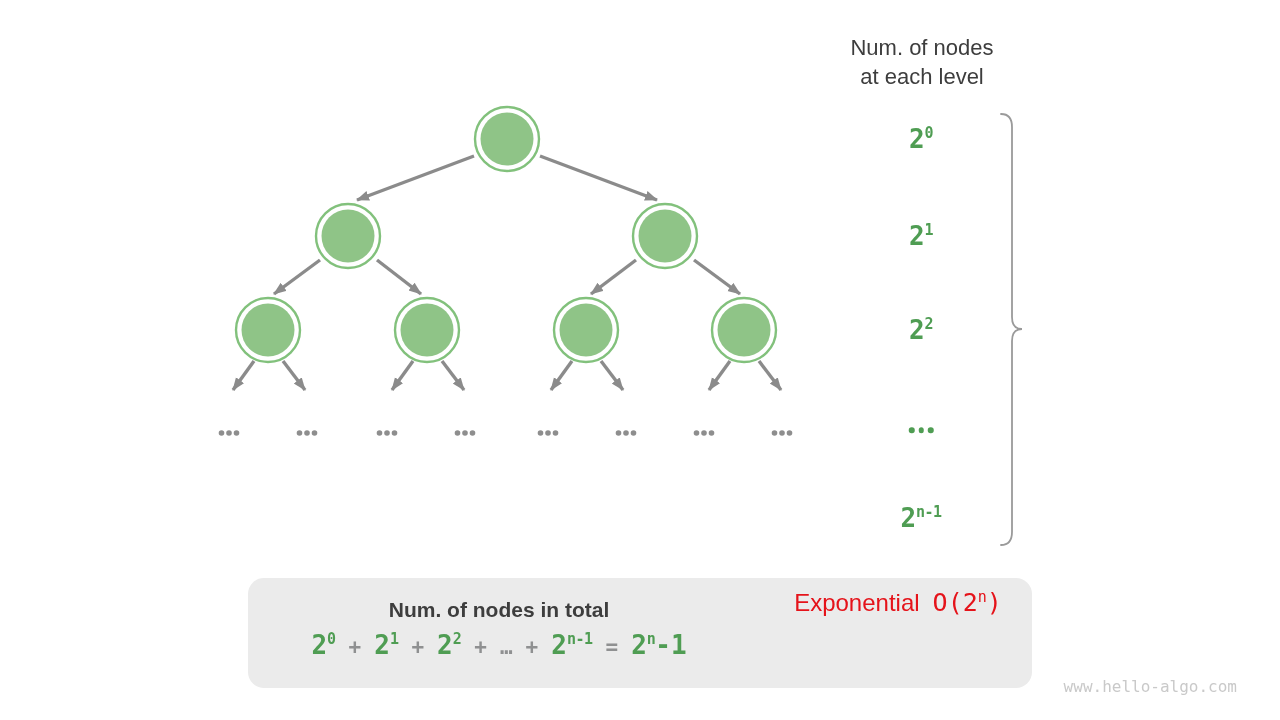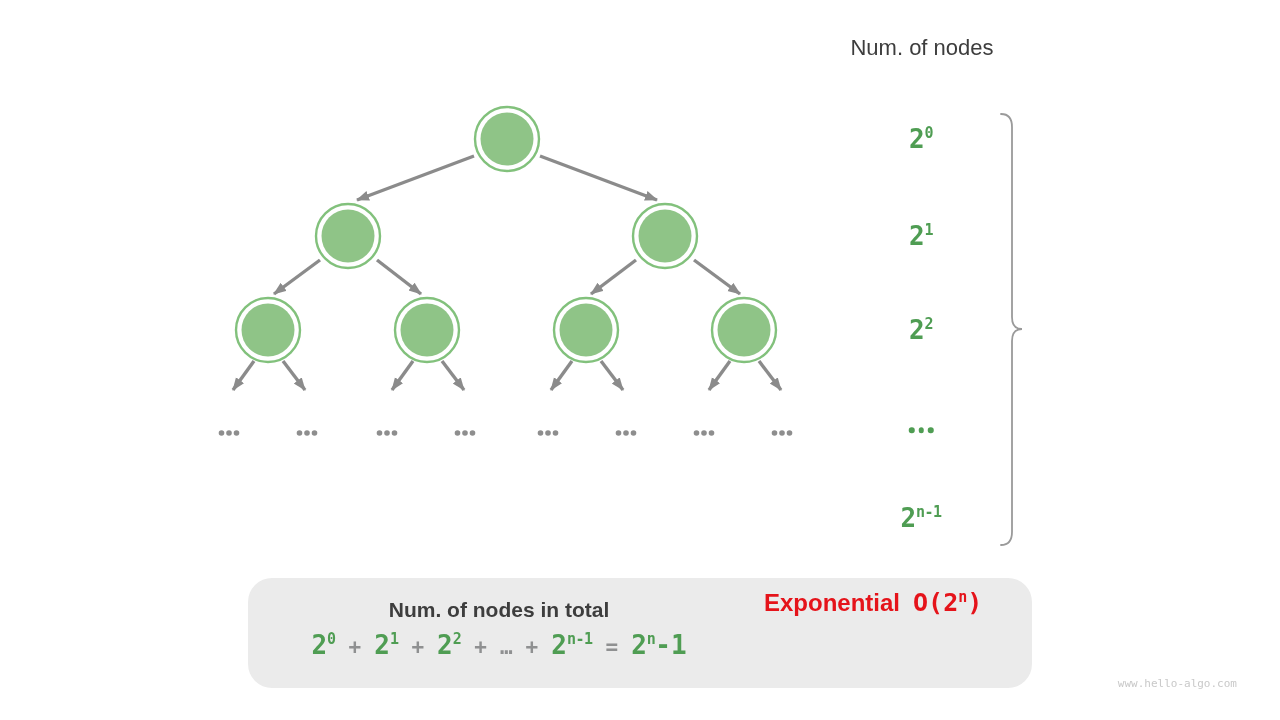--- a/index.html
+++ b/index.html
@@ -27,45 +27,45 @@
     position:absolute;left:1038px;top:316px;font-size:22px;color:var(--dark-text);
     white-space:nowrap;line-height:28px;
   }
   .brace-note .n{
     font-family:"DejaVu Sans Mono",monospace;font-weight:bold;font-size:23px;
     color:var(--green-text);margin-right:11px;
   }
 
   .summary-box{
     position:absolute;left:248px;top:578px;width:784px;height:110px;
-    background:var(--box-bg);border-radius:24px;
+    background:var(--box-bg);border-radius:16px;
   }
   .box-left{position:absolute;left:16px;top:0;width:470px;}
   .box-right{position:absolute;left:516px;top:0;width:268px;}
   .box-title{
     margin-top:20px;text-align:center;font-weight:bold;font-size:21px;
     color:var(--dark-text);
   }
   .formula{
     margin-top:8px;display:flex;justify-content:center;align-items:baseline;gap:13px;
     font-family:"DejaVu Sans Mono",monospace;font-weight:bold;font-size:26px;white-space:nowrap;
   }
   .formula .seg sup{font-size:15px;vertical-align:super;letter-spacing:-0.5px;}
   .seg.green{color:var(--green-text);}
   .seg.gray{color:var(--operator-gray);font-size:21px;}
   .complexity{
-    margin-top:10px;font-weight:bold;font-size:24px;
+    margin-top:10px;text-align:center;font-weight:normal;font-size:24px;
     color:var(--red-text);white-space:nowrap;
   }
   .complexity .big-o{font-family:"DejaVu Sans Mono",monospace;margin-left:13px;font-size:25px;}
   .complexity .big-o sup{font-size:15px;vertical-align:super;}
 
   .watermark{
     position:absolute;right:43px;top:677px;
-    font-family:"DejaVu Sans Mono",monospace;font-size:11px;color:var(--watermark-gray);
+    font-family:"DejaVu Sans Mono",monospace;font-size:16px;color:var(--watermark-gray);
   }
 </style>
 </head>
 <body>
 
 <div class="canvas">
 
   <svg id="diagram-svg" width="1280" height="720" viewBox="0 0 1280 720">
       <defs>
         <marker id="ah" markerUnits="userSpaceOnUse" markerWidth="14" markerHeight="12" refX="12" refY="5" orient="auto">
@@ -123,20 +123,21 @@
       <circle cx="711.5" cy="433" r="2.8" fill="#8e8e8e"></circle>
       <circle cx="774.5" cy="433" r="2.8" fill="#8e8e8e"></circle>
       <circle cx="782" cy="433" r="2.8" fill="#8e8e8e"></circle>
       <circle cx="789.5" cy="433" r="2.8" fill="#8e8e8e"></circle>
       <path d="M 1001 114 Q 1012 114 1012 127 L 1012 317 Q 1012 329 1022 329 Q 1012 329 1012 341 L 1012 532 Q 1012 545 1001 545" fill="none" stroke="#9a9a9a" stroke-width="1.8" stroke-linecap="round"></path>
       <polygon points="727,623 747,623 747,612 769,631 747,650 747,639 727,639" fill="#bfbfbf" stroke="#bfbfbf" stroke-width="2" stroke-linejoin="round"></polygon>
     </svg>
 
   <div class="column-header">
     <div>Num. of nodes</div>
+    <div>at each level</div>
   </div>
 
   <div id="level-labels">
       <div class="level-label" style="top: 139px;"><span>2</span><sup>0</sup></div>
       <div class="level-label" style="top: 236px;"><span>2</span><sup>1</sup></div>
       <div class="level-label" style="top: 330px;"><span>2</span><sup>2</sup></div>
       <div class="level-label dots" style="top: 430px;">
         <span class="gdot"></span>
         <span class="gdot"></span>
         <span class="gdot"></span>

